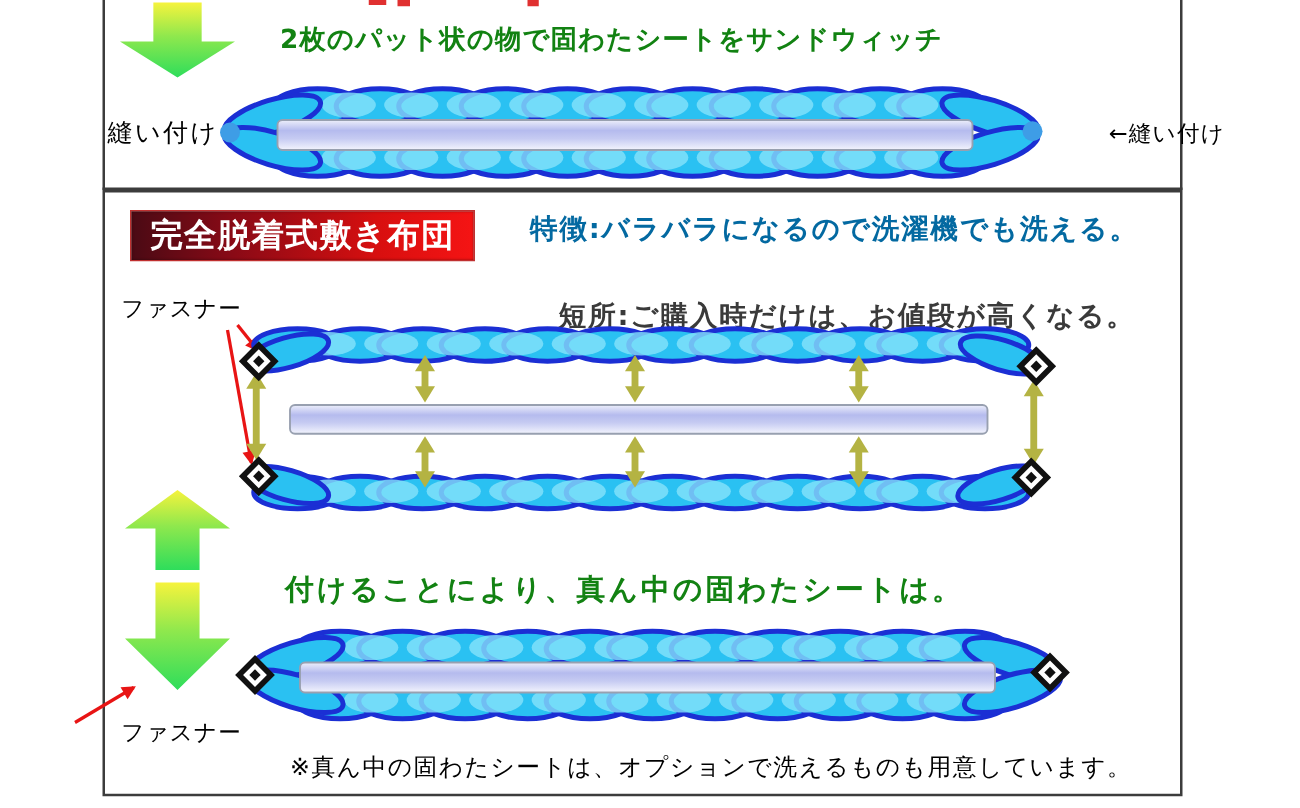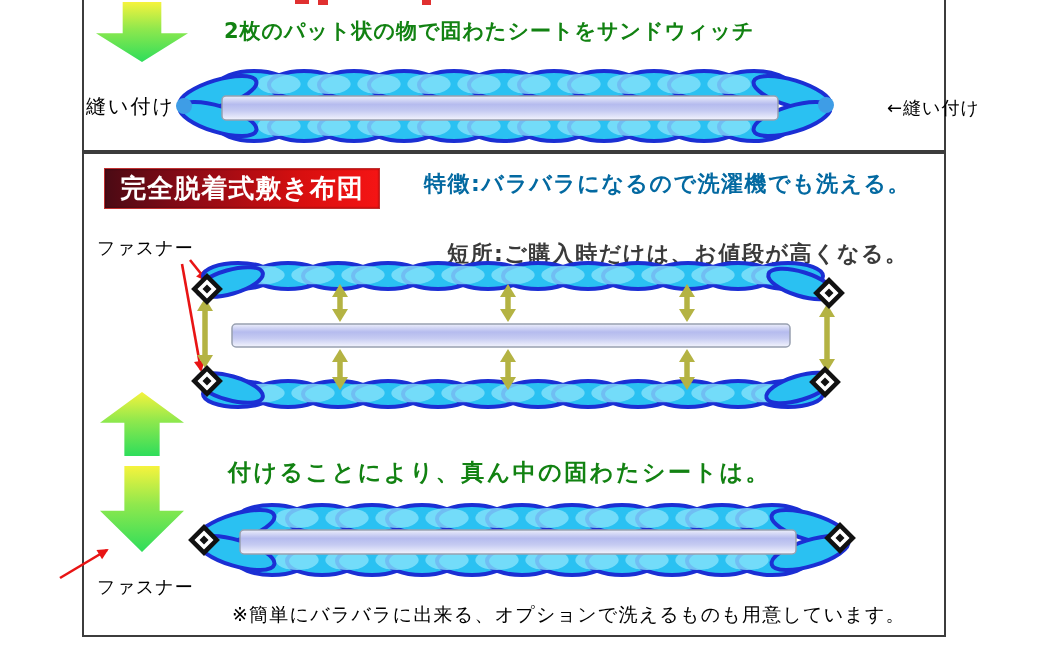--- a/index.html
+++ b/index.html
@@ -362,14 +362,14 @@
           <rect x="-3.2" y="-3.2" width="6.4" height="6.4" fill="#111111"></rect>
         </g>
         <g transform="translate(650 36) rotate(45)">
           <rect x="-9" y="-9" width="18" height="18" fill="#fff" stroke="#111111" stroke-width="4.5"></rect>
           <rect x="-3.2" y="-3.2" width="6.4" height="6.4" fill="#111111"></rect>
         </g>
       </g>
     </svg>
   <div class="jp t-red" style="left:97px;top:577px;font-size:18px;letter-spacing:1px;">ファスナー</div>
 
-  <div class="jp t-red" style="left:232px;top:604px;font-size:19px;letter-spacing:1.2px;">※簡単にバラバラに出来る、オプションで洗えるものも用意しています。</div>
+  <div class="jp t-red" style="left:232px;top:604px;font-size:19px;letter-spacing:1.2px;">※真ん中の固わたシートは、オプションで洗えるものも用意しています。</div>
 </div>
 
 </body></html>

